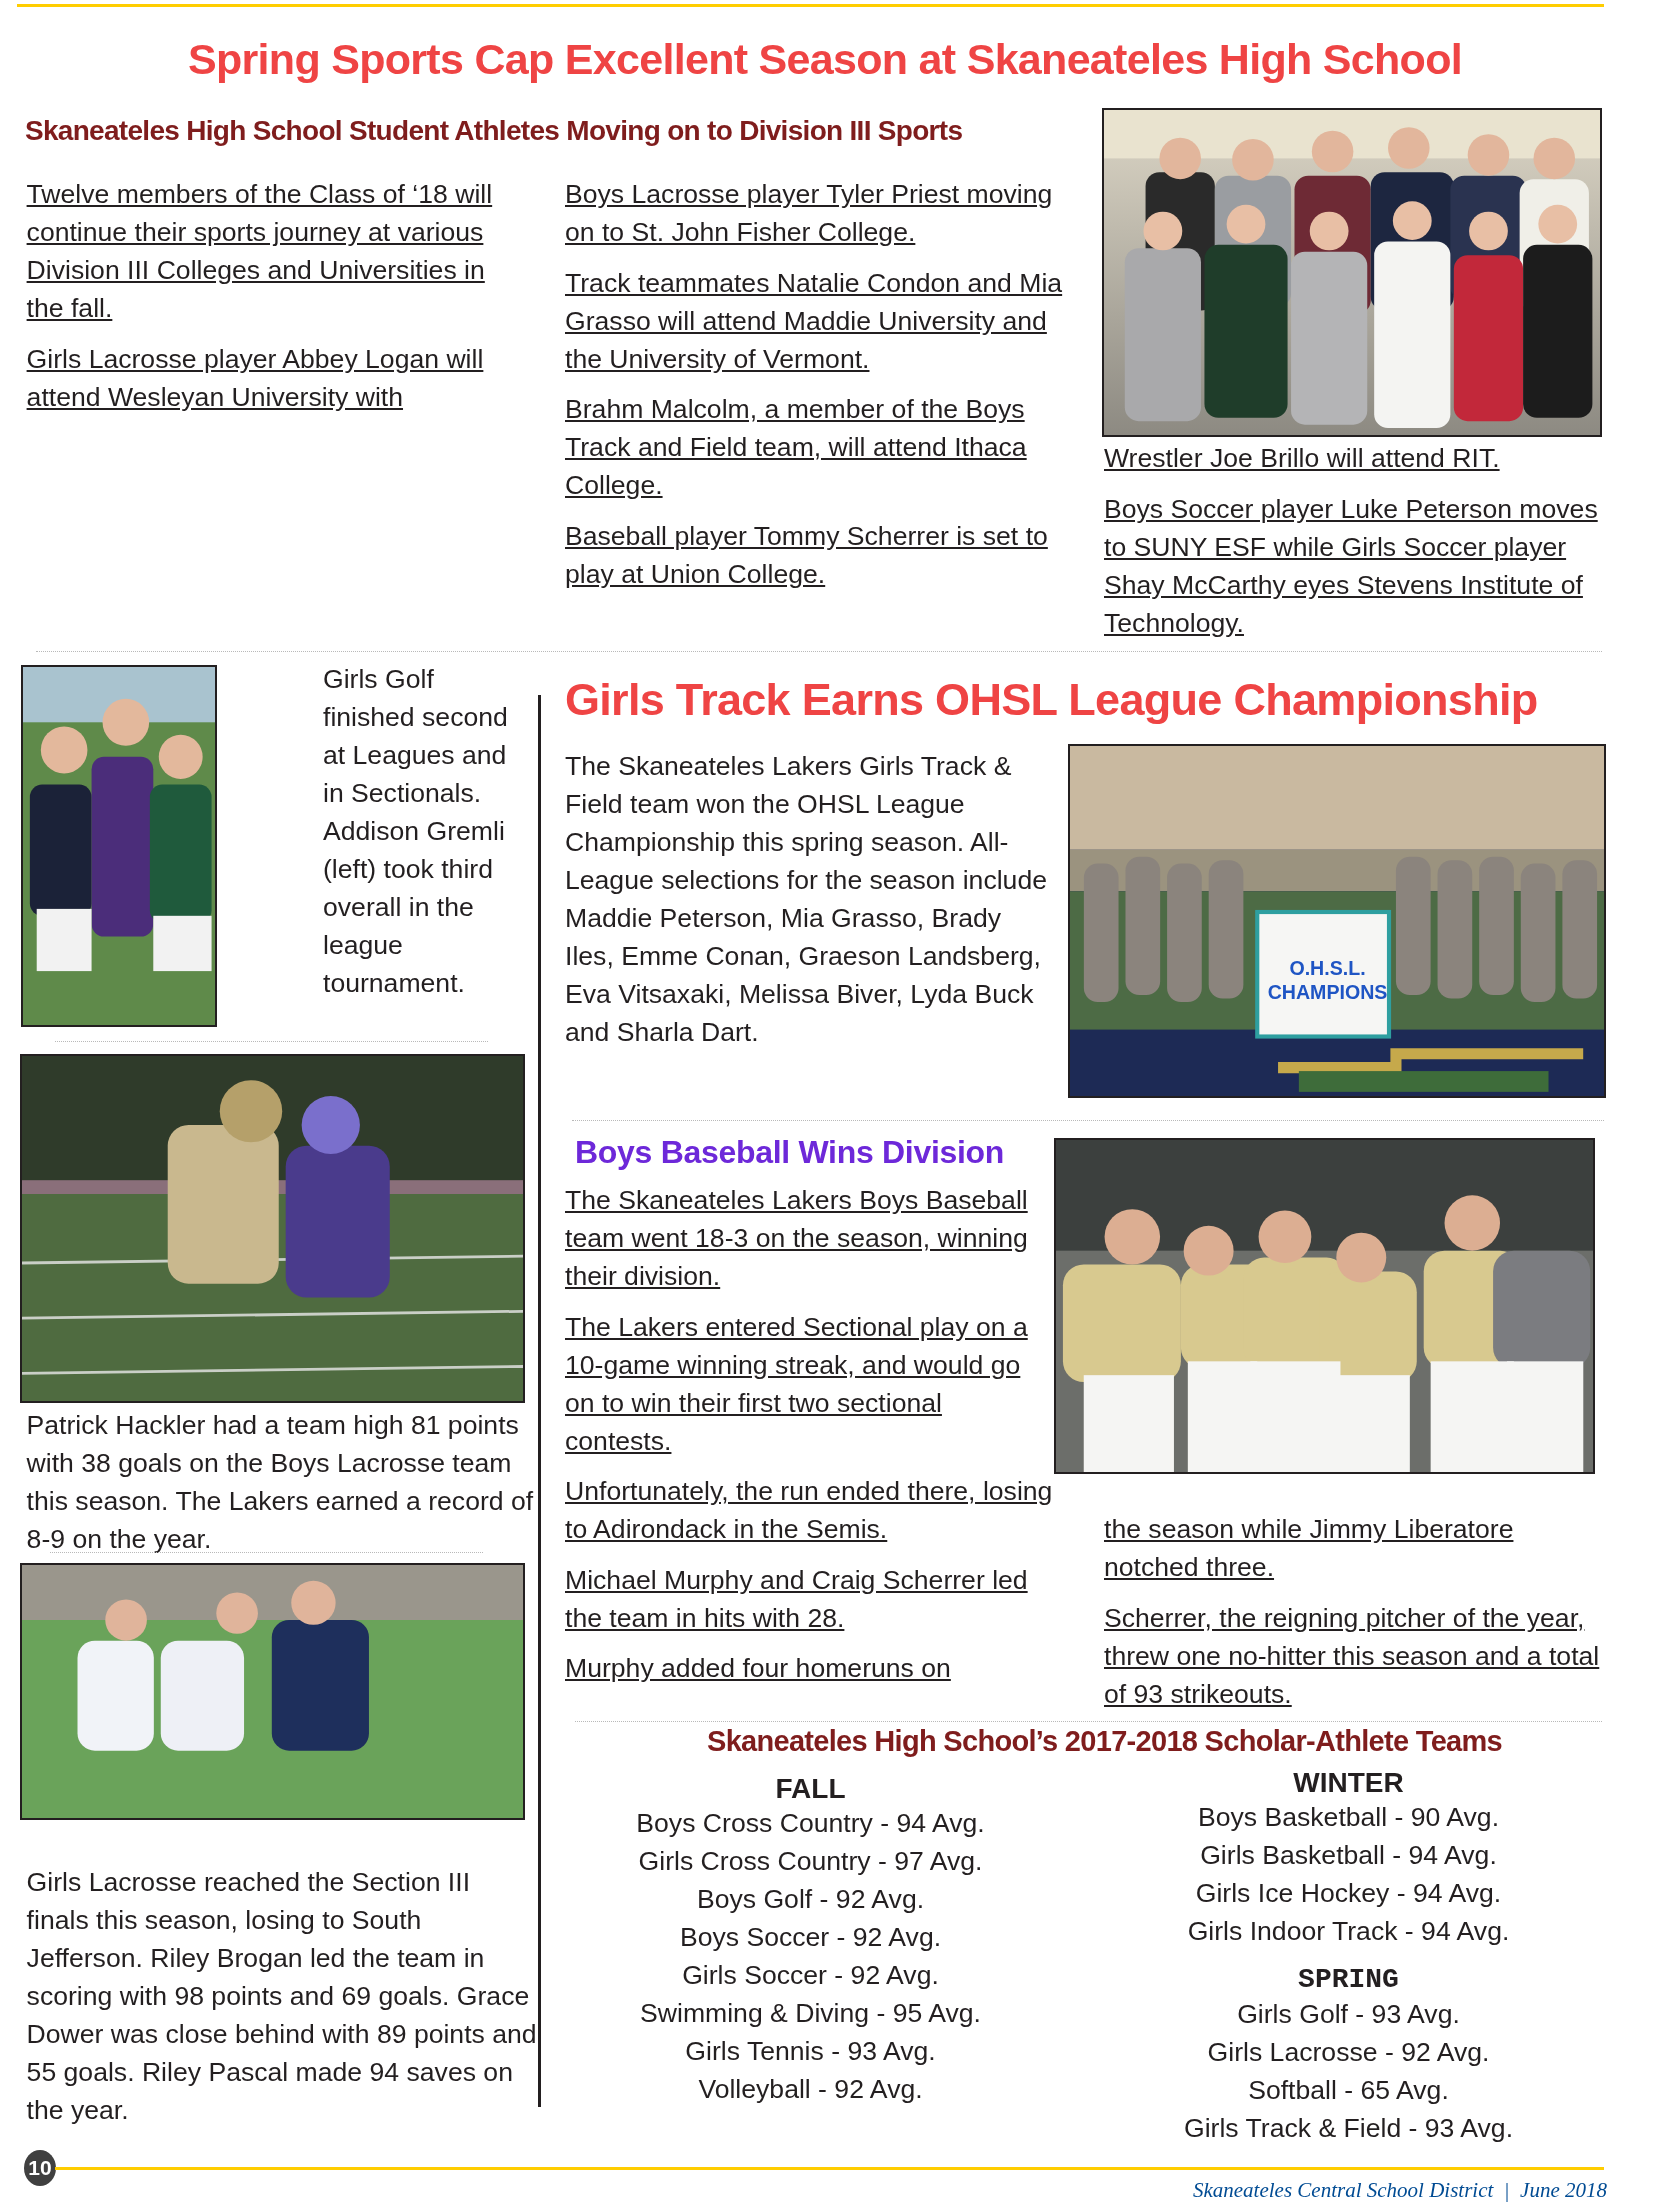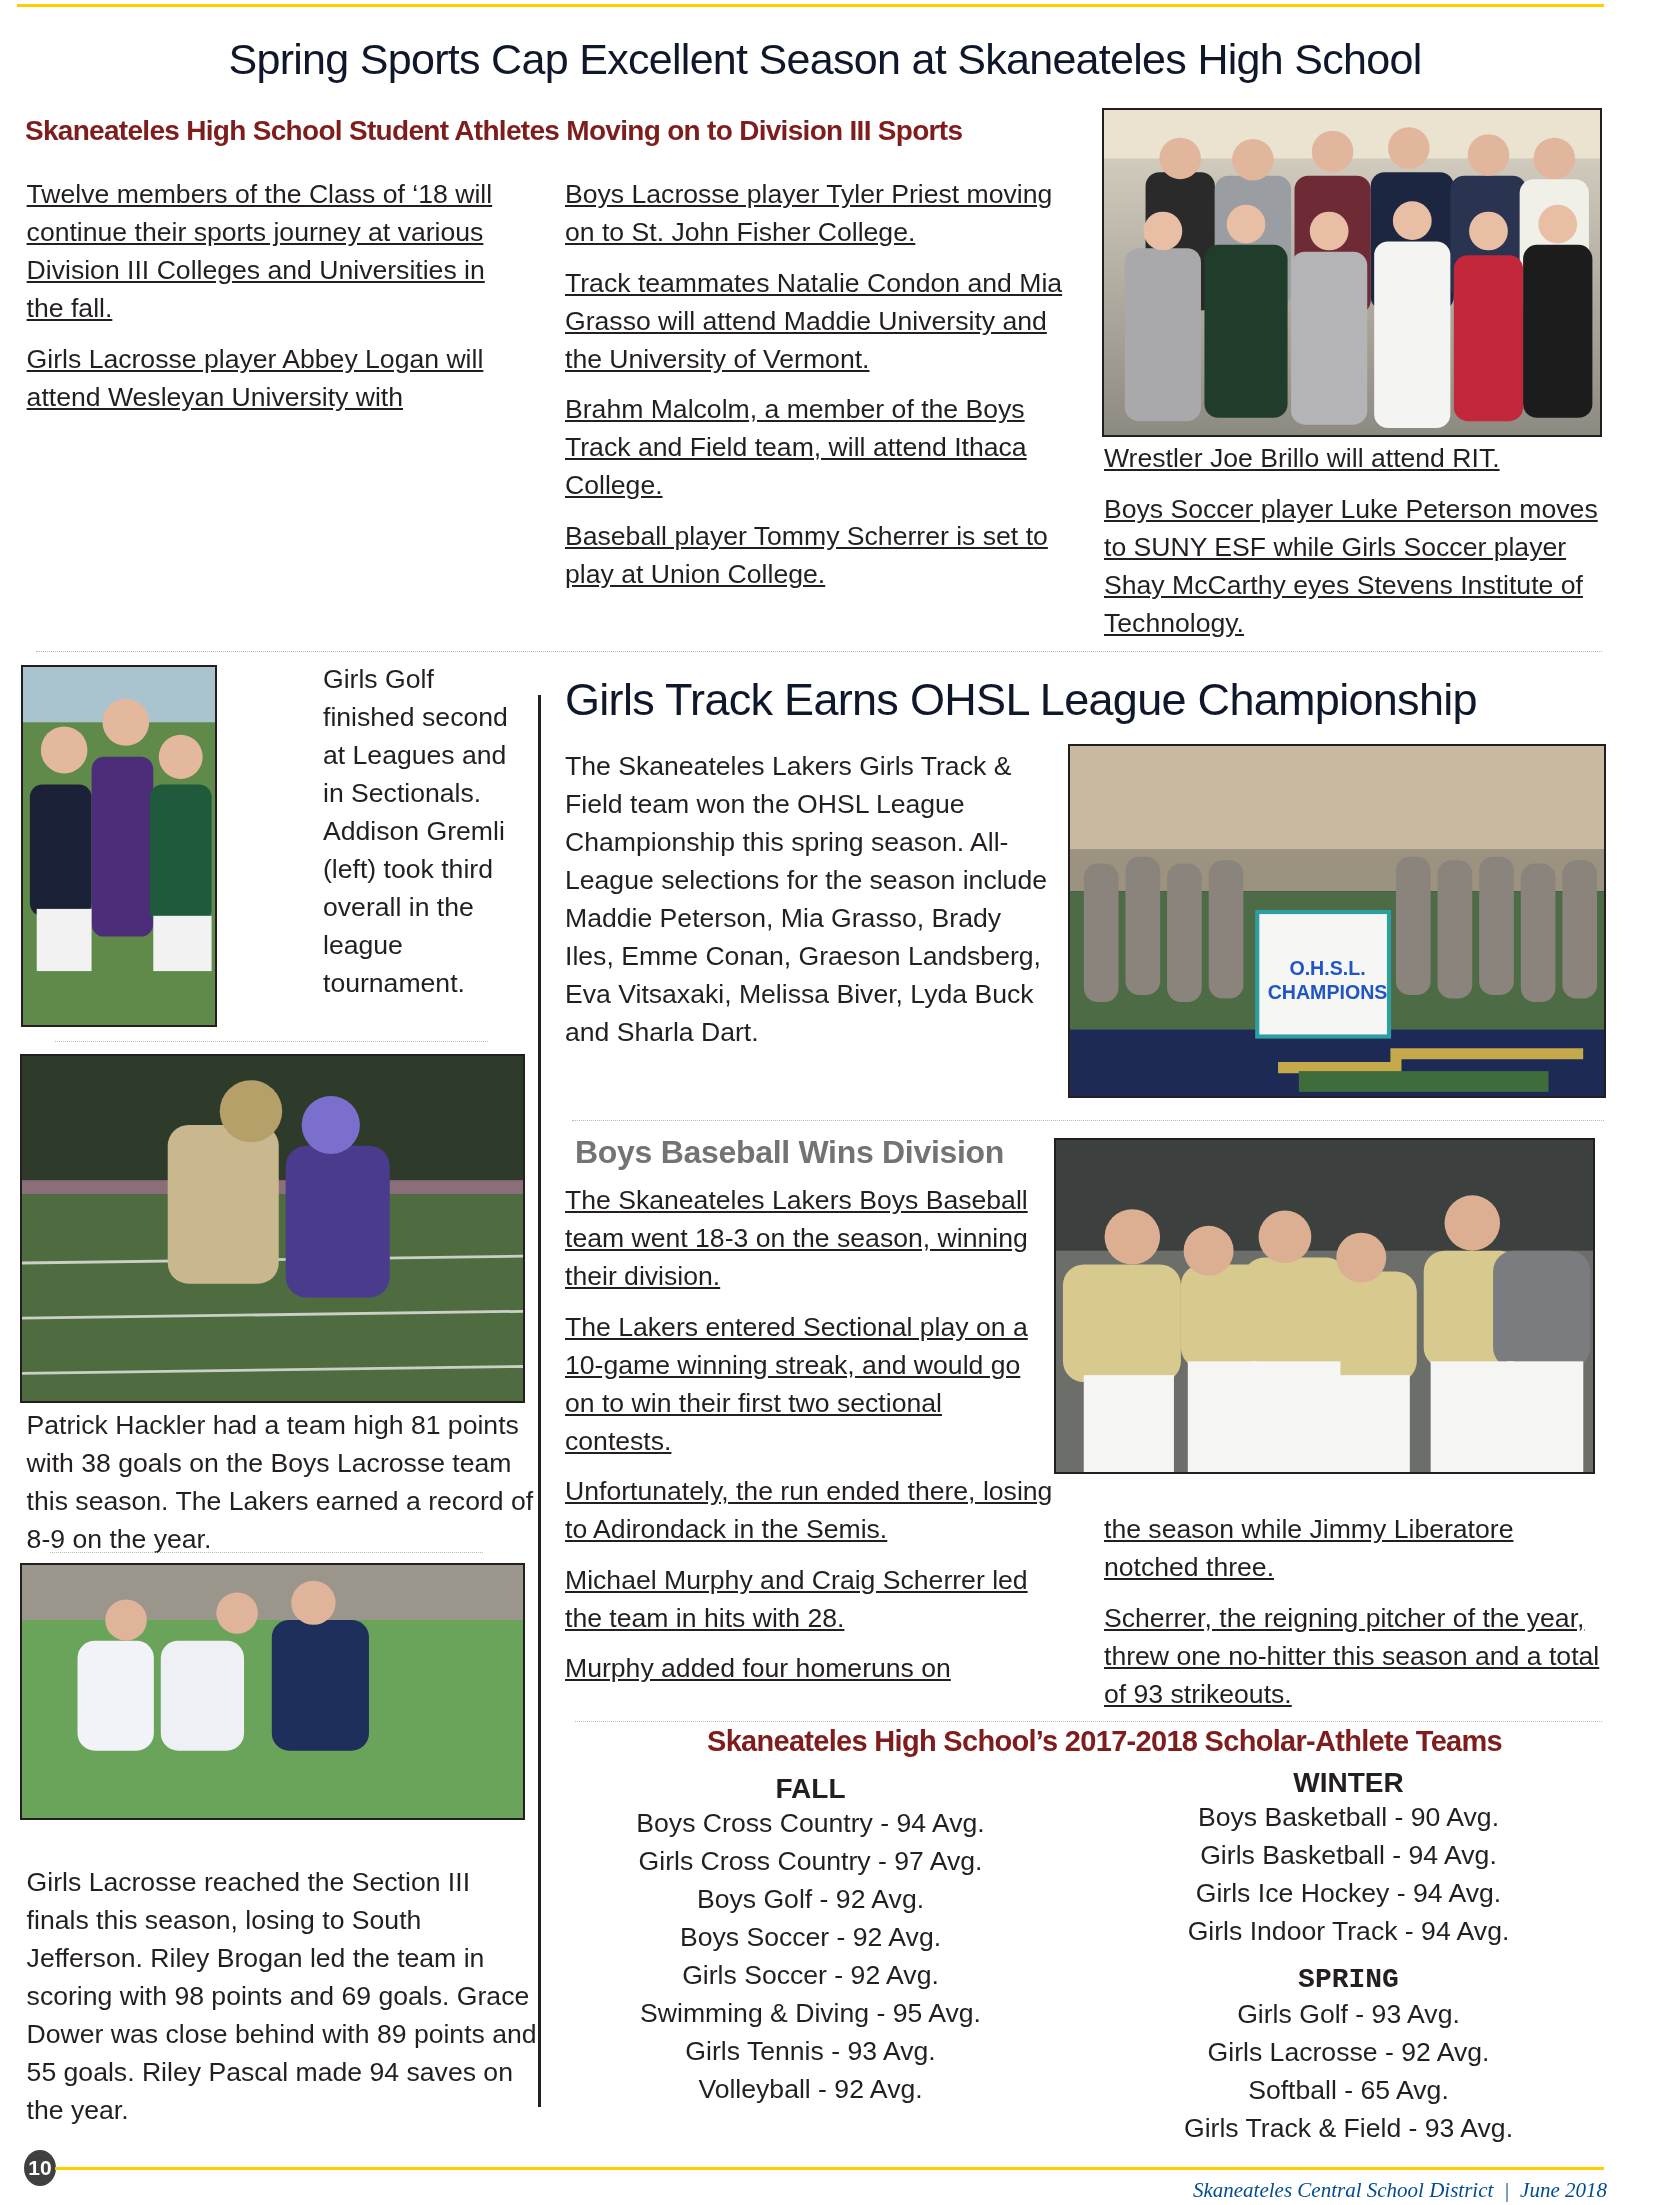--- a/index.html
+++ b/index.html
@@ -2,25 +2,25 @@
 <html style="font-size:11.2px"><head>
 <meta charset="utf-8">
 <style>
   html, body { margin: 0; padding: 0; background: #ffffff; }
   body { width: 1678px; height: 2205px; position: relative; overflow: hidden;
          font-family: "Liberation Sans", "DejaVu Sans", sans-serif; color: #231f20; }
   .abs { position: absolute; }
   .rule-gold { position: absolute; height: 2.8px; background: #ffcd00; }
   .rule-gray { position: absolute; height: 0; border-top: 1.4px dotted #b9b9b9; }
   .vrule { position: absolute; width: 2.8px; background: #231f20; }
-  .h-main { font-family: "Liberation Sans", sans-serif; font-weight: normal; color: #0f172a;
+  .h-main { font-family: "Liberation Sans", sans-serif; font-weight: bold; color: #ef4444;
             font-size: 43px; letter-spacing: -0.7px; white-space: nowrap; }
   .h-sub { font-family: Liberation Sans, sans-serif; font-weight: bold; color: #7f1d1d;
            font-size: 28px; letter-spacing: -0.7px; white-space: nowrap; }
-  .h-sec { font-family: "Liberation Sans", sans-serif; font-weight: bold; color: #737373;
+  .h-sec { font-family: "Liberation Sans", sans-serif; font-weight: bold; color: #6d28d9;
            font-size: 32px; white-space: nowrap; letter-spacing: -0.3px; }
   .body-text { font-size: 26.6px; line-height: 38px; color: #231f20; }
   .body-text p { margin: 0 0 12.6px 0; text-decoration: underline; }
   .photo { position: absolute; border: 2.8px solid #231f20; box-sizing: border-box; overflow: hidden; }
   .list-col { position: absolute; text-align: center; font-size: 26.6px; line-height: 38px; color: #231f20; }
   .list-col .season { font-weight: bold; font-size: 28px; line-height: 31px; }
   .footer-text { font-family: "Liberation Serif", serif; font-style: italic; color: #004b93; font-size: 21px; white-space: nowrap; }
   .page-num { position: absolute; width: 32px; height: 36px; border-radius: 50%; background: #404040;
               color: #fff; font-weight: bold; font-size: 21px; text-align: center; line-height: 36px; }
 </style>

